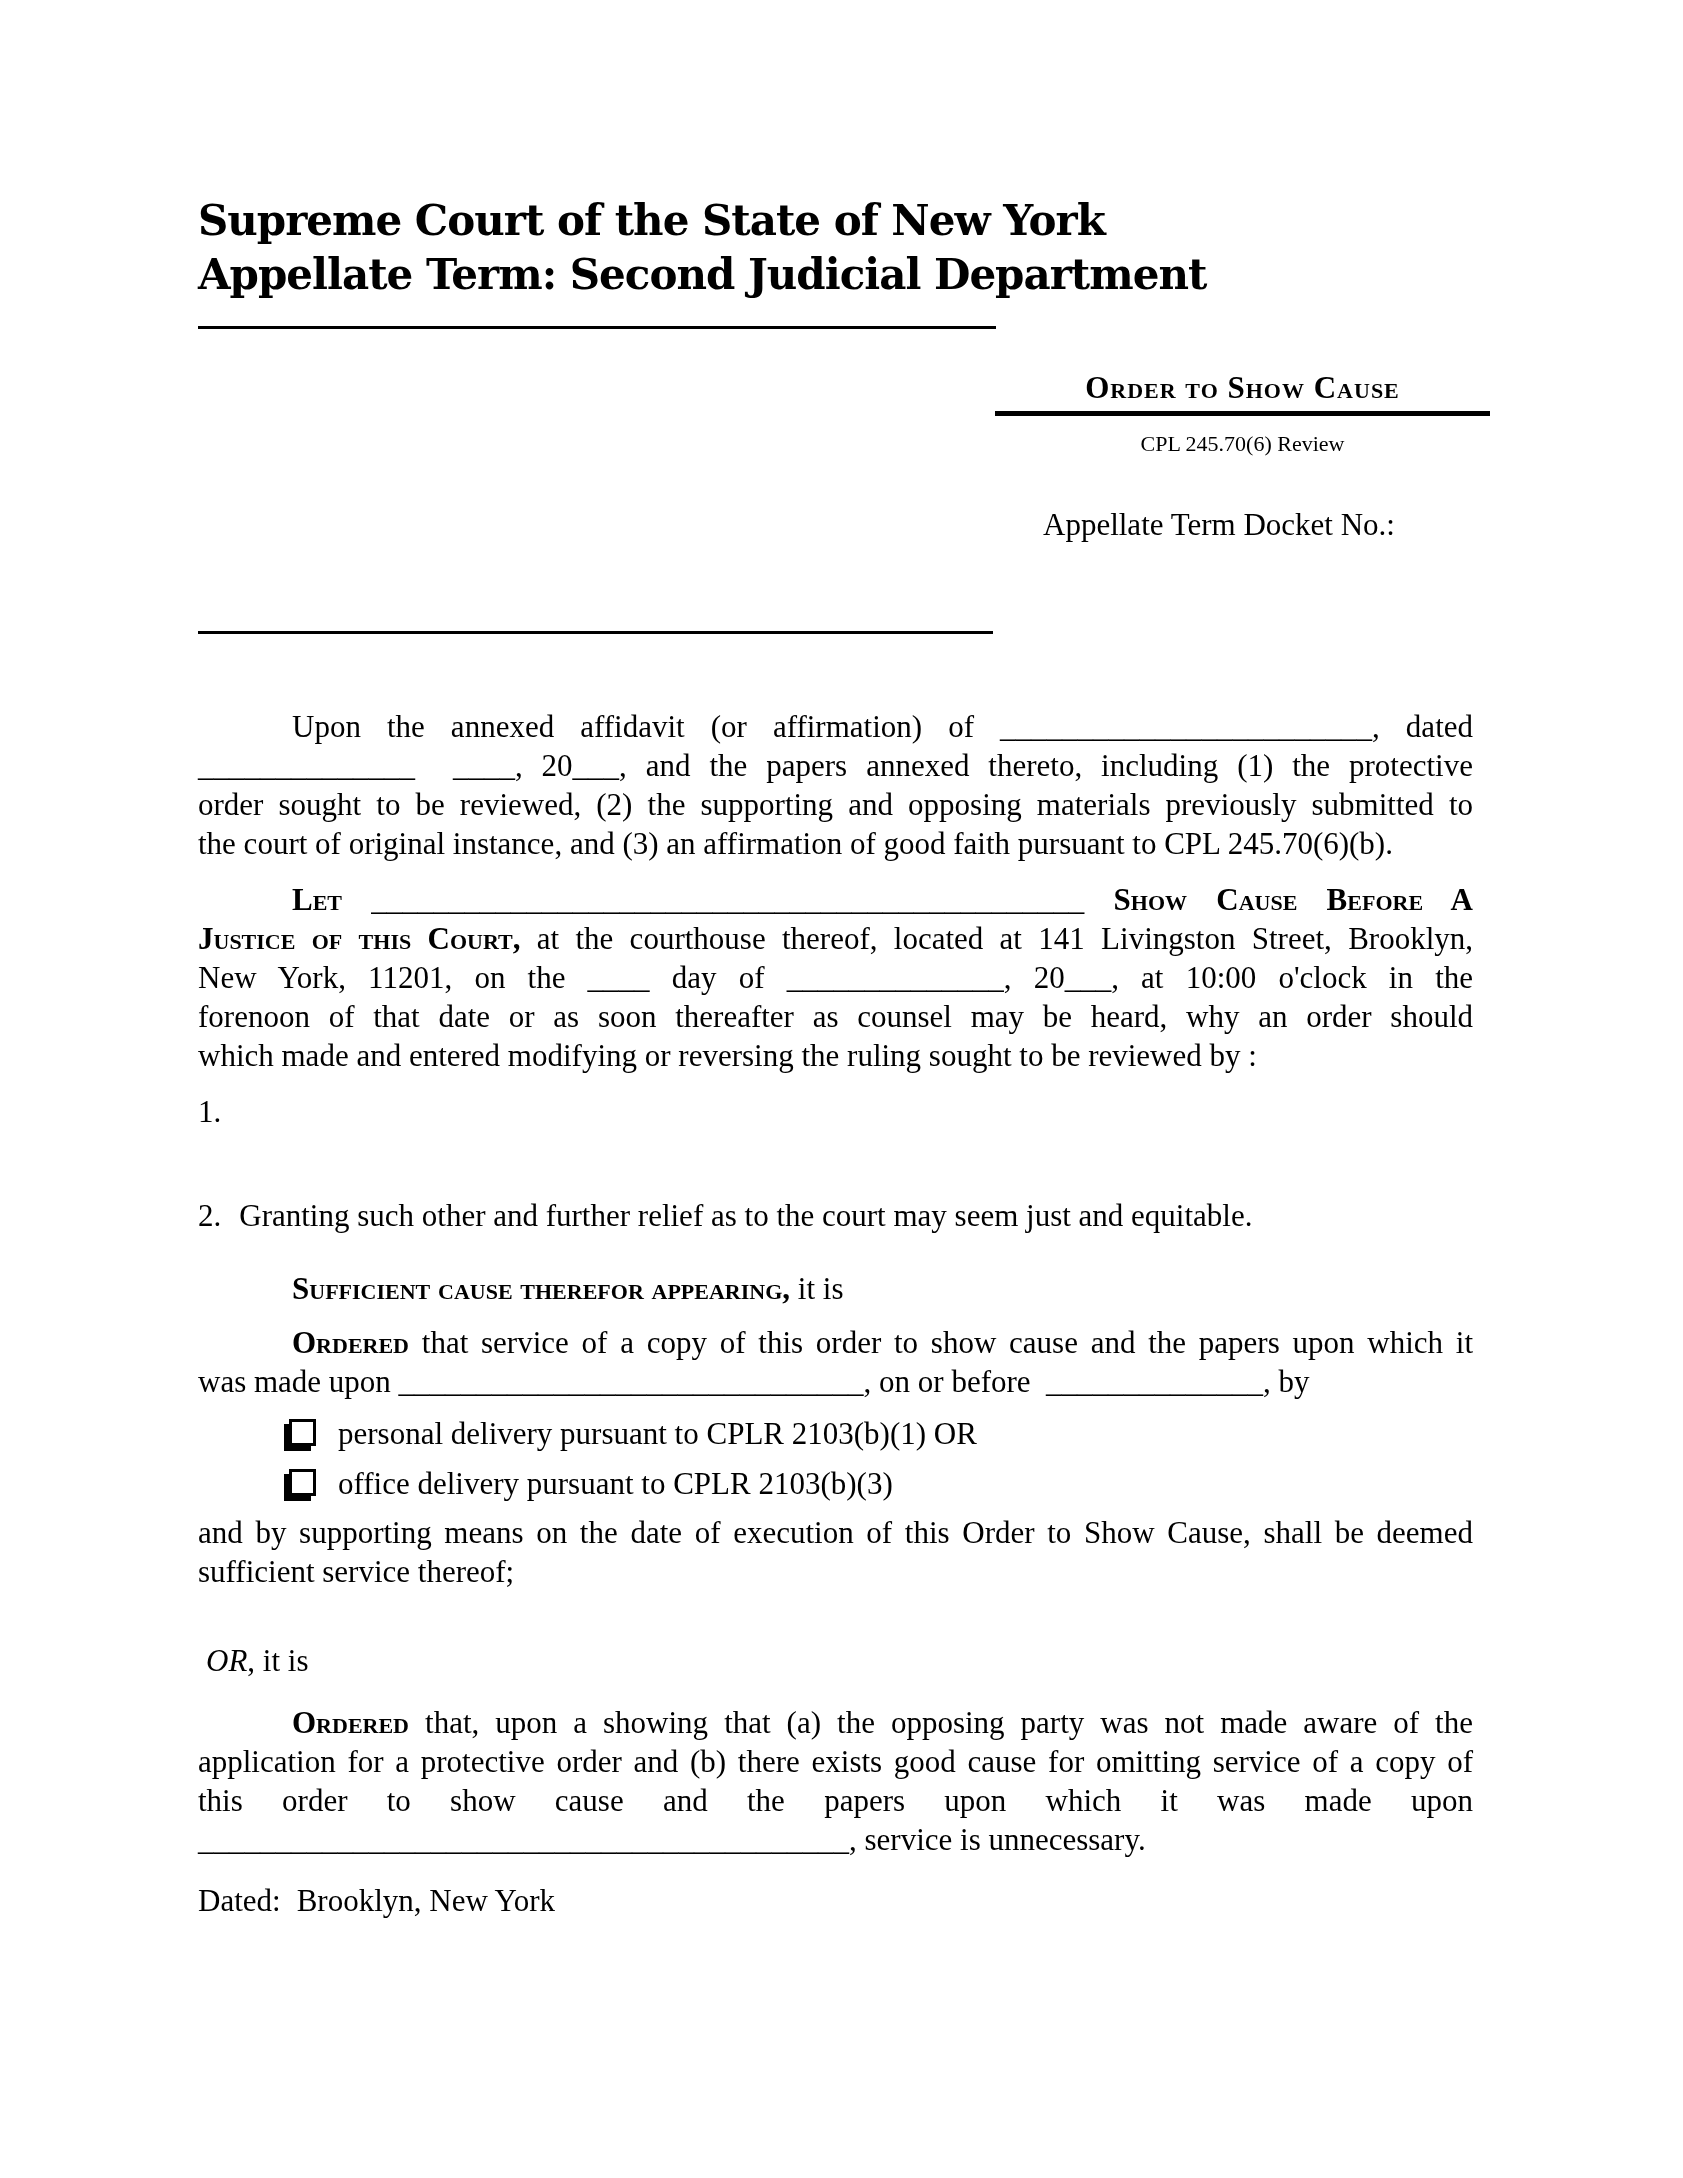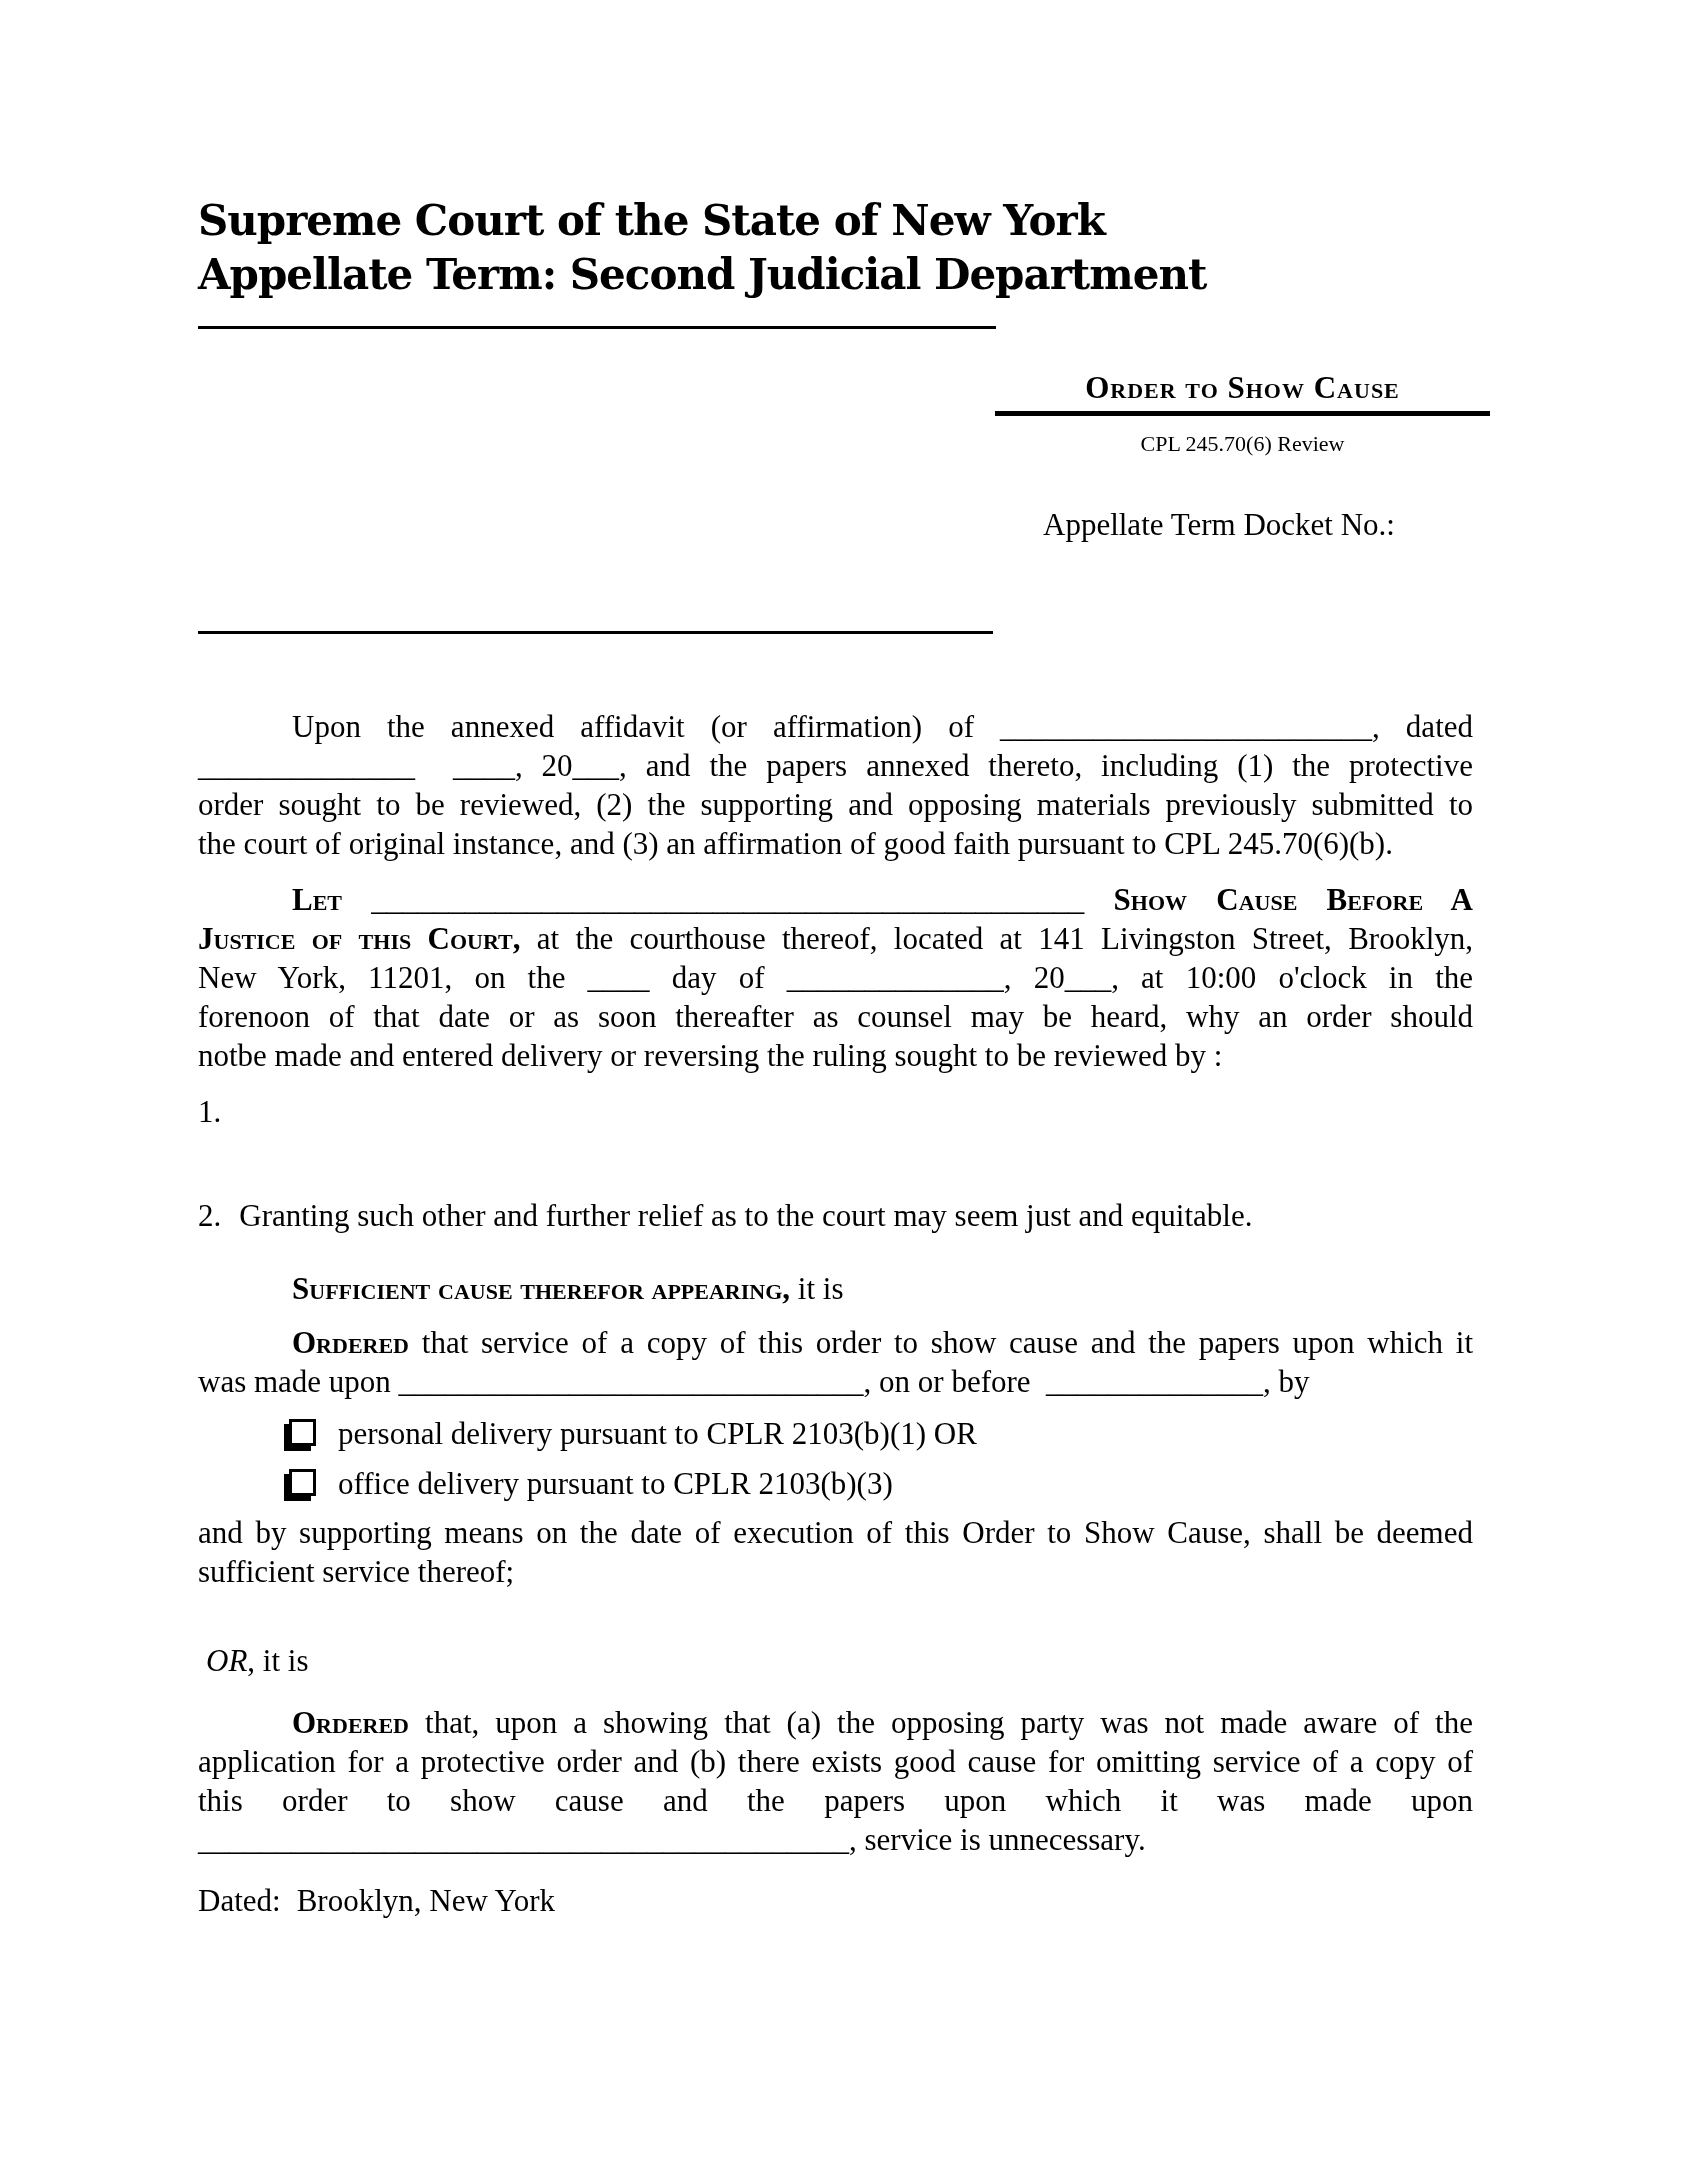--- a/index.html
+++ b/index.html
@@ -83,21 +83,21 @@
       <div class="ln jl">______________ &nbsp;____, 20___, and the papers annexed thereto, including (1) the protective</div>
       <div class="ln jl">order sought to be reviewed, (2) the supporting and opposing materials previously submitted to</div>
       <div class="ln">the court of original instance, and (3) an affirmation of good faith pursuant to CPL 245.70(6)(b).</div>
     </div>
 
     <div class="p-let">
       <div class="ln jl ind"><span class="scb">Let</span> <span>______________________________________________</span> <span class="scb">Show Cause Before A</span></div>
       <div class="ln jl"><span class="scb">Justice of this Court,</span> <span>at the courthouse thereof, located at 141 Livingston Street, Brooklyn,</span></div>
       <div class="ln jl">New York, 11201, on the ____ day of ______________, 20___, at 10:00 o'clock in the</div>
       <div class="ln jl">forenoon of that date or as soon thereafter as counsel may be heard, why an order should</div>
-      <div class="ln">notbe made and entered delivery or reversing the ruling sought to be reviewed by :</div>
+      <div class="ln">which made and entered modifying or reversing the ruling sought to be reviewed by :</div>
     </div>
 
     <div class="ln item1">1.</div>
 
     <div class="ln item2"><span>2.</span><span class="itxt">Granting such other and further relief as to the court may seem just and equitable.</span></div>
 
     <div class="ln ind p-sufficient"><span class="scb">Sufficient cause therefor appearing,</span> <span>it is</span></div>
 
     <div class="p-ordered1">
       <div class="ln jl ind"><span class="scb">Ordered</span> <span>that service of a copy of this order to show cause and the papers upon which it</span></div>

